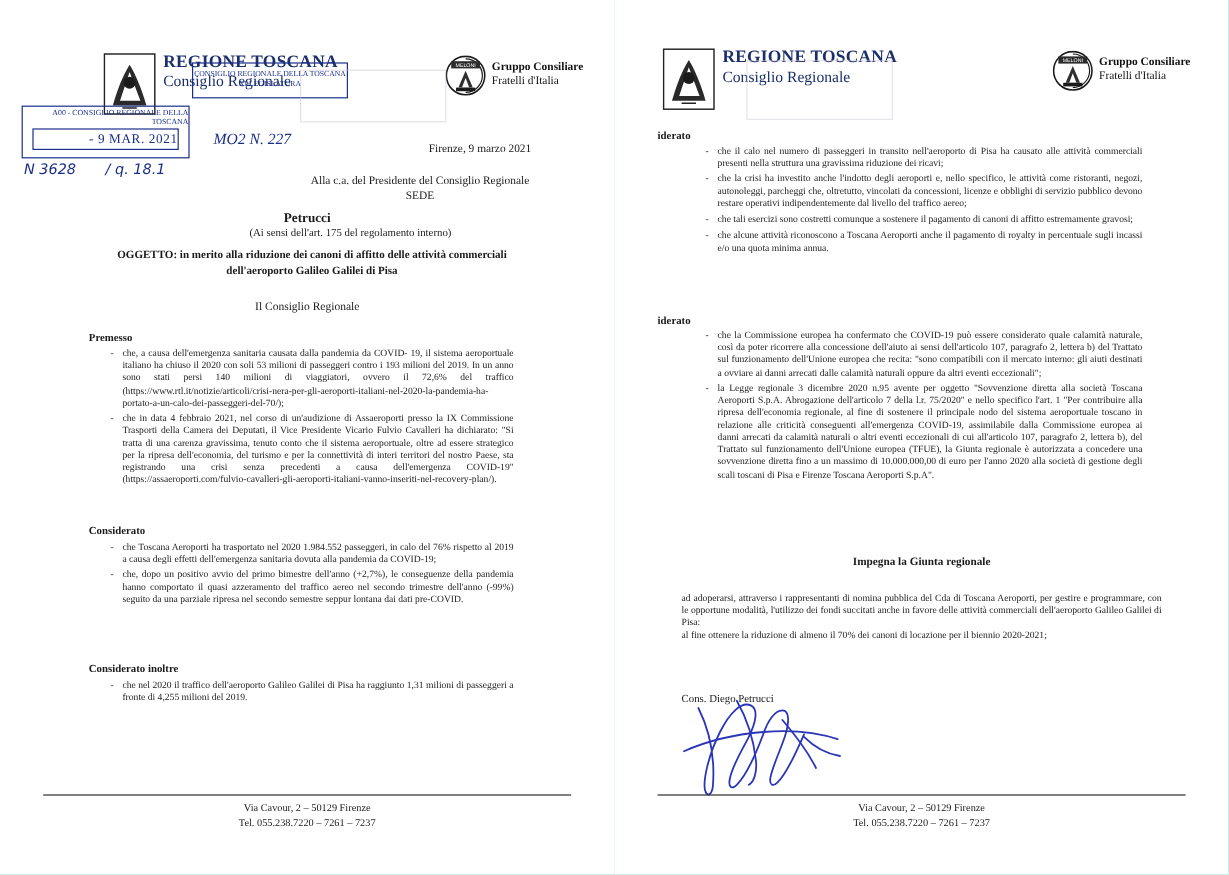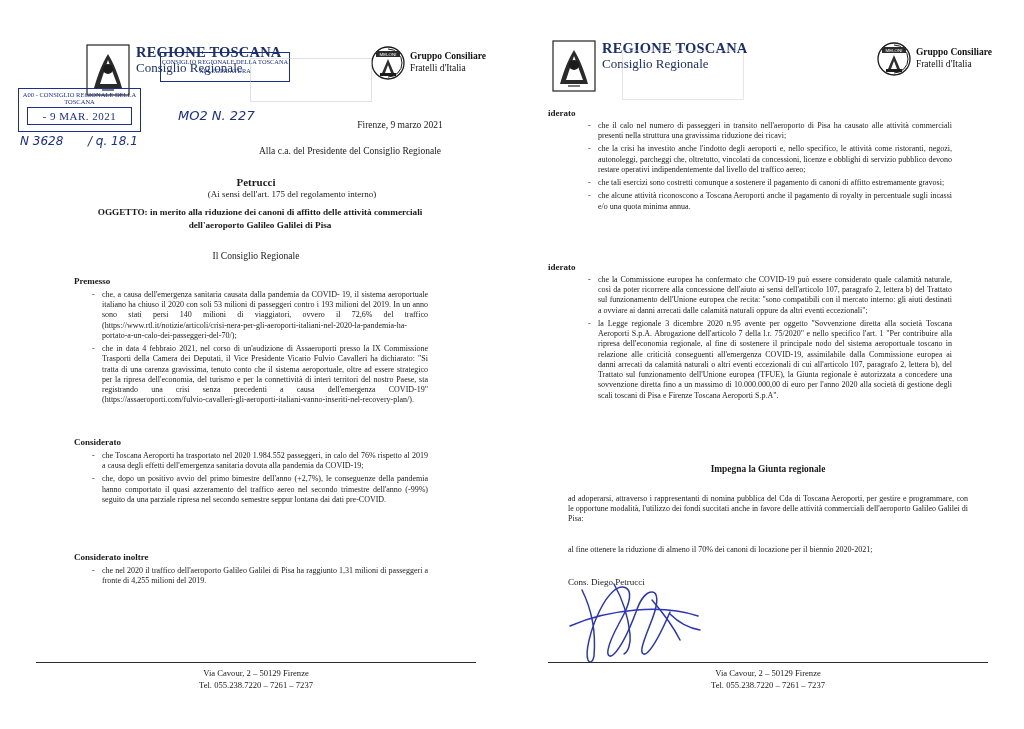--- a/index.html
+++ b/index.html
@@ -83,24 +83,25 @@
   .stamp {
     position: absolute;
     border: 1.6px solid #1b2f8a;
     color: #1b2f8a;
     font-family: "Liberation Serif", serif;
     text-align: center;
     background: transparent;
   }
   .stamp-protocollo {
     left: 18px; top: 88px;
-    width: 123px; height: 44px;
+    width: 140px; height: 44px;
     font-size: 6.5px;
     padding-top: 2px;
     box-sizing: border-box;
+    text-align: right;
   }
   .stamp-protocollo .pbox {
     margin: 2px 8px 0 8px;
     border: 1.3px solid #1b2f8a;
     font-size: 11px;
     padding: 2px 0;
     letter-spacing: .5px;
   }
   .handwrite {
     position: absolute;
@@ -273,33 +274,34 @@
             <div>Fratelli d'Italia</div>
           </div>
         </div>
       </div>
 
       <div class="stamp stamp-consiglio">
         <div>CONSIGLIO REGIONALE DELLA TOSCANA</div>
         <div>XI LEGISLATURA</div>
       </div>
       <div class="stamp-faint"></div>
-      <div class="handwrite" style="left:178px; top:108px; font-size:13px;">MO2  N. 227</div>
+      <div class="handwrite" style="left:178px; top:108px; font-size:13px;font-family:Liberation Serif, serif;">MO2  N. 227</div>
 
       <div class="stamp stamp-protocollo">
         <div>A00 - CONSIGLIO REGIONALE DELLA TOSCANA</div>
         <div class="pbox">- 9 MAR. 2021</div>
       </div>
       <div class="handwrite" style="left:20px; top:134px;">N 3628</div>
       <div class="handwrite" style="left:88px; top:134px;text-align:center;">/ q. 18.1</div>
 
       <div class="place-date" style="left:330px; top:120px; width:140px;">Firenze, 9 marzo 2021</div>
 
       <div class="addressee" style="left:200px; top:145px; width:300px; text-align:center;">
         <div>Alla c.a. del Presidente del Consiglio Regionale</div>
+        <div>SEDE</div>
       </div>
 
       <div class="doc-type" style="top:176px;">Petrucci</div>
       <div class="doc-sub" style="top:189px;">(Ai sensi dell'art. 175 del regolamento interno)</div>
 
       <div class="subject" style="left:60px; top:206px; width:400px;">
         <div>OGGETTO: in merito alla riduzione dei canoni di affitto delle attività commerciali</div>
         <div>dell'aeroporto Galileo Galilei di Pisa</div>
       </div>
 
@@ -393,21 +395,21 @@
         <ul class="bullets" style="margin-top:3px; padding-left:22px;">
           <li>che la Commissione europea ha confermato che COVID-19 può essere considerato quale calamità naturale, così da poter ricorrere alla concessione dell'aiuto ai sensi dell'articolo 107, paragrafo 2, lettera b) del Trattato sul funzionamento dell'Unione europea che recita: "sono compatibili con il mercato interno: gli aiuti destinati a ovviare ai danni arrecati dalle calamità naturali oppure da altri eventi eccezionali";</li>
           <li>la Legge regionale 3 dicembre 2020 n.95 avente per oggetto "Sovvenzione diretta alla società Toscana Aeroporti S.p.A. Abrogazione dell'articolo 7 della l.r. 75/2020" e nello specifico l'art. 1 "Per contribuire alla ripresa dell'economia regionale, al fine di sostenere il principale nodo del sistema aeroportuale toscano in relazione alle criticità conseguenti all'emergenza COVID-19, assimilabile dalla Commissione europea ai danni arrecati da calamità naturali o altri eventi eccezionali di cui all'articolo 107, paragrafo 2, lettera b), del Trattato sul funzionamento dell'Unione europea (TFUE), la Giunta regionale è autorizzata a concedere una sovvenzione diretta fino a un massimo di 10.000.000,00 di euro per l'anno 2020 alla società di gestione degli scali toscani di Pisa e Firenze Toscana Aeroporti S.p.A".</li>
         </ul>
       </div>
 
       <div class="engage" style="top:464px;">Impegna la Giunta regionale</div>
 
       <div class="block" style="left:56px; top:494px; width:400px;">
         <div class="para">ad adoperarsi, attraverso i rappresentanti di nomina pubblica del Cda di Toscana Aeroporti, per gestire e programmare, con le opportune modalità, l'utilizzo dei fondi succitati anche in favore delle attività commerciali dell'aeroporto Galileo Galilei di Pisa:</div>
-        <div class="para" style="margin-top:20px;">al fine ottenere la riduzione di almeno il 70% dei canoni di locazione per il biennio 2020-2021;</div>
+        <div class="para" style="margin-top:0;">al fine ottenere la riduzione di almeno il 70% dei canoni di locazione per il biennio 2020-2021;</div>
       </div>
 
       <div class="sig-name" style="left:56px; top:577px;">Cons. Diego Petrucci</div>
       <div class="signature" style="left:40px; top:570px;">
         <svg width="190" height="100" viewBox="0 0 190 100">
           <g fill="none" stroke="#2a35b8" stroke-width="1.5" stroke-linecap="round">
             <path d="M30 20 C40 40 44 62 42 86 C41 92 38 94 36 90 C33 83 38 60 48 40 C56 24 66 14 74 18 C80 21 78 32 72 44 C66 56 58 68 56 80 C55 86 58 88 62 84 C70 76 78 58 84 42 C88 30 94 22 100 22 C106 22 106 32 102 44 C98 56 92 68 90 78 C89 84 92 86 96 82 C104 74 112 56 118 42"></path>
             <path d="M18 56 C36 48 60 42 84 40 C108 38 128 40 146 46"></path>
             <path d="M62 14 C70 28 76 46 78 64 C79 74 76 82 72 84"></path>
             <path d="M100 30 C112 44 122 58 128 70"></path>

